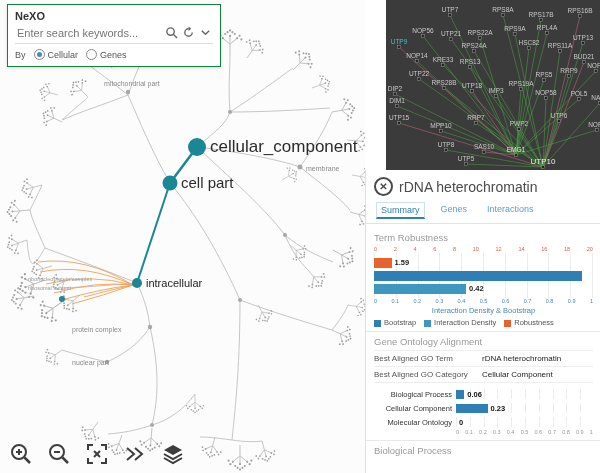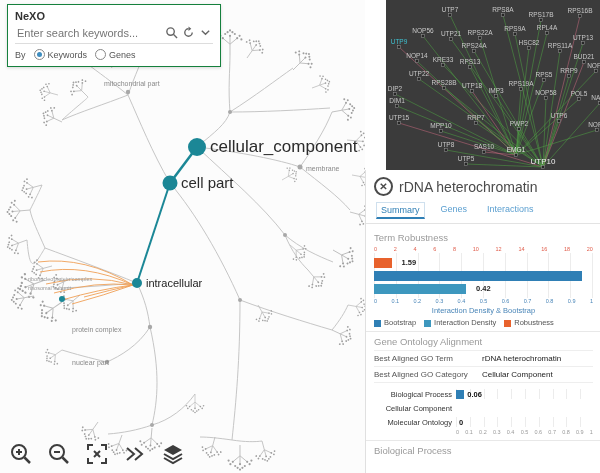--- a/index.html
+++ b/index.html
@@ -47,21 +47,21 @@
   .axis.top{color:#e05c4a;}
   .axis.bottom{color:#4a86b8;}
   .axis.go{color:#999;margin-left:82px;}
   .rb-bars{background:repeating-linear-gradient(90deg,#ececec 0,#ececec 1px,transparent 1px,transparent 21.8px);
     padding:2px 0;}
   .rb-row{display:flex;align-items:center;height:11px;margin:2px 0;}
   .rb-bar{height:10px;}
   .rb-bar.orange{background:#e8622d;}
   .rb-bar.steel{background:#2f7fb5;}
   .rb-bar.teal{background:#3d97be;}
-  .rb-val{font-size:7.5px;font-weight:bold;color:#222;margin-left:10px;}
+  .rb-val{font-size:7.5px;font-weight:bold;color:#222;margin-left:3px;}
   .axis-label{text-align:center;font-size:7.5px;color:#4a86b8;margin-top:1px;}
   .legend{display:flex;gap:8px;margin-top:3px;font-size:7.5px;color:#555;align-items:center;}
   .leg-item{display:flex;align-items:flex-end;gap:3px;}
   .leg-sw{width:7px;height:7px;display:inline-block;}
   
   .go-table{margin-top:2px;}
   .go-trow{display:flex;border-bottom:1px solid #eee;padding:3px 0;}
   .go-trow:first-child{border-top:1px solid #eee;}
   .go-tlabel{width:108px;font-size:8px;color:#555;}
   .go-tvalue{flex:1;font-size:8px;color:#222;}
@@ -244,21 +244,21 @@
       <span class="sicon">
         <svg width="11" height="11" viewBox="0 0 12 12">
             <path d="M2,4 L6,8 L10,4" fill="none" stroke="#666" stroke-width="1.5"></path>
           </svg>
       </span>
     </div>
     <div class="search-by">
       <span>By</span>
       <label>
         <span class="radio checked"></span>
-        <span>Keywords</span>
+        <span>Cellular</span>
       </label>
       <label>
         <span class="radio"></span>
         <span>Genes</span>
       </label>
     </div>
   </div>
 
   <div class="controls">
     <span class="ctrl-btn">
@@ -525,20 +525,24 @@
     <div class="go-chart">
       <div class="go-row">
         <span class="go-label">Biological Process</span>
         <div class="go-track">
             <div class="go-bar" style="width:6%"></div>
           <span class="go-val">0.06</span>
           </div>
       </div>
       <div class="go-row">
         <span class="go-label">Cellular Component</span>
+        <div class="go-track">
+            <div class="go-bar" style="width:23%"></div>
+          <span class="go-val">0.23</span>
+          </div>
       </div>
       <div class="go-row">
         <span class="go-label">Molecular Ontology</span>
         <div class="go-track">
             <div class="go-bar" style="width:0"></div>
           <span class="go-val">0</span>
           </div>
       </div>
       <div class="axis go">
           <span>0</span>

